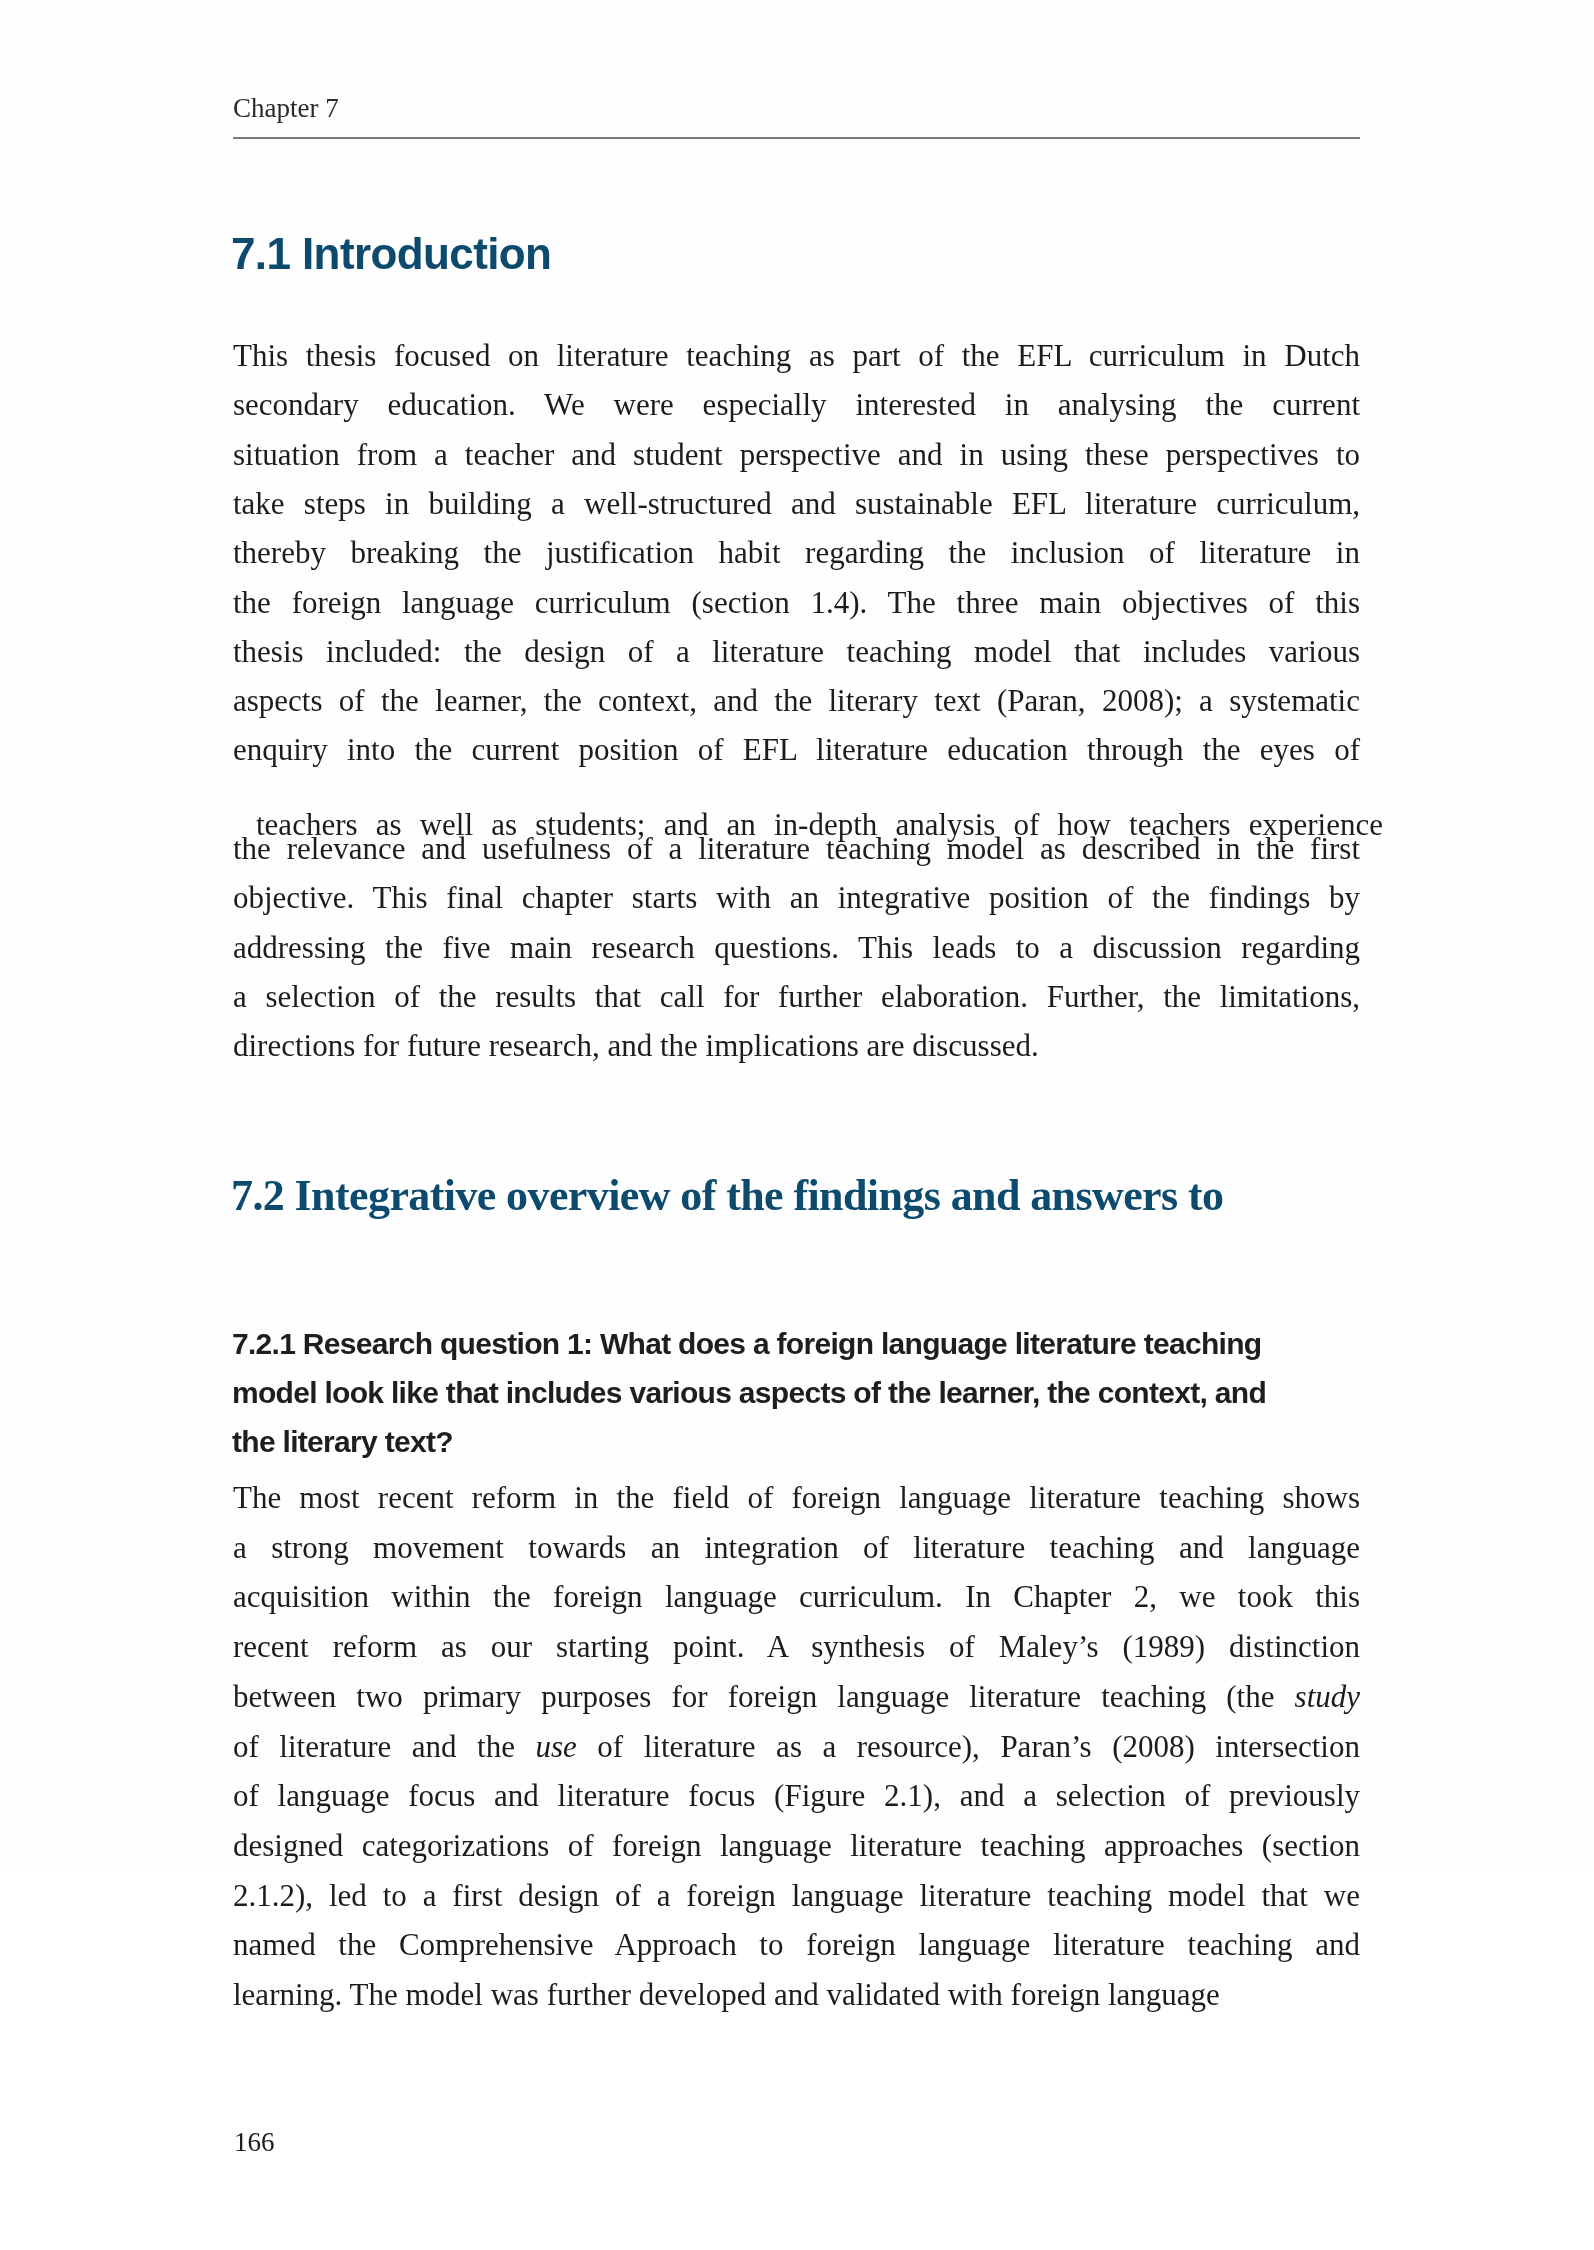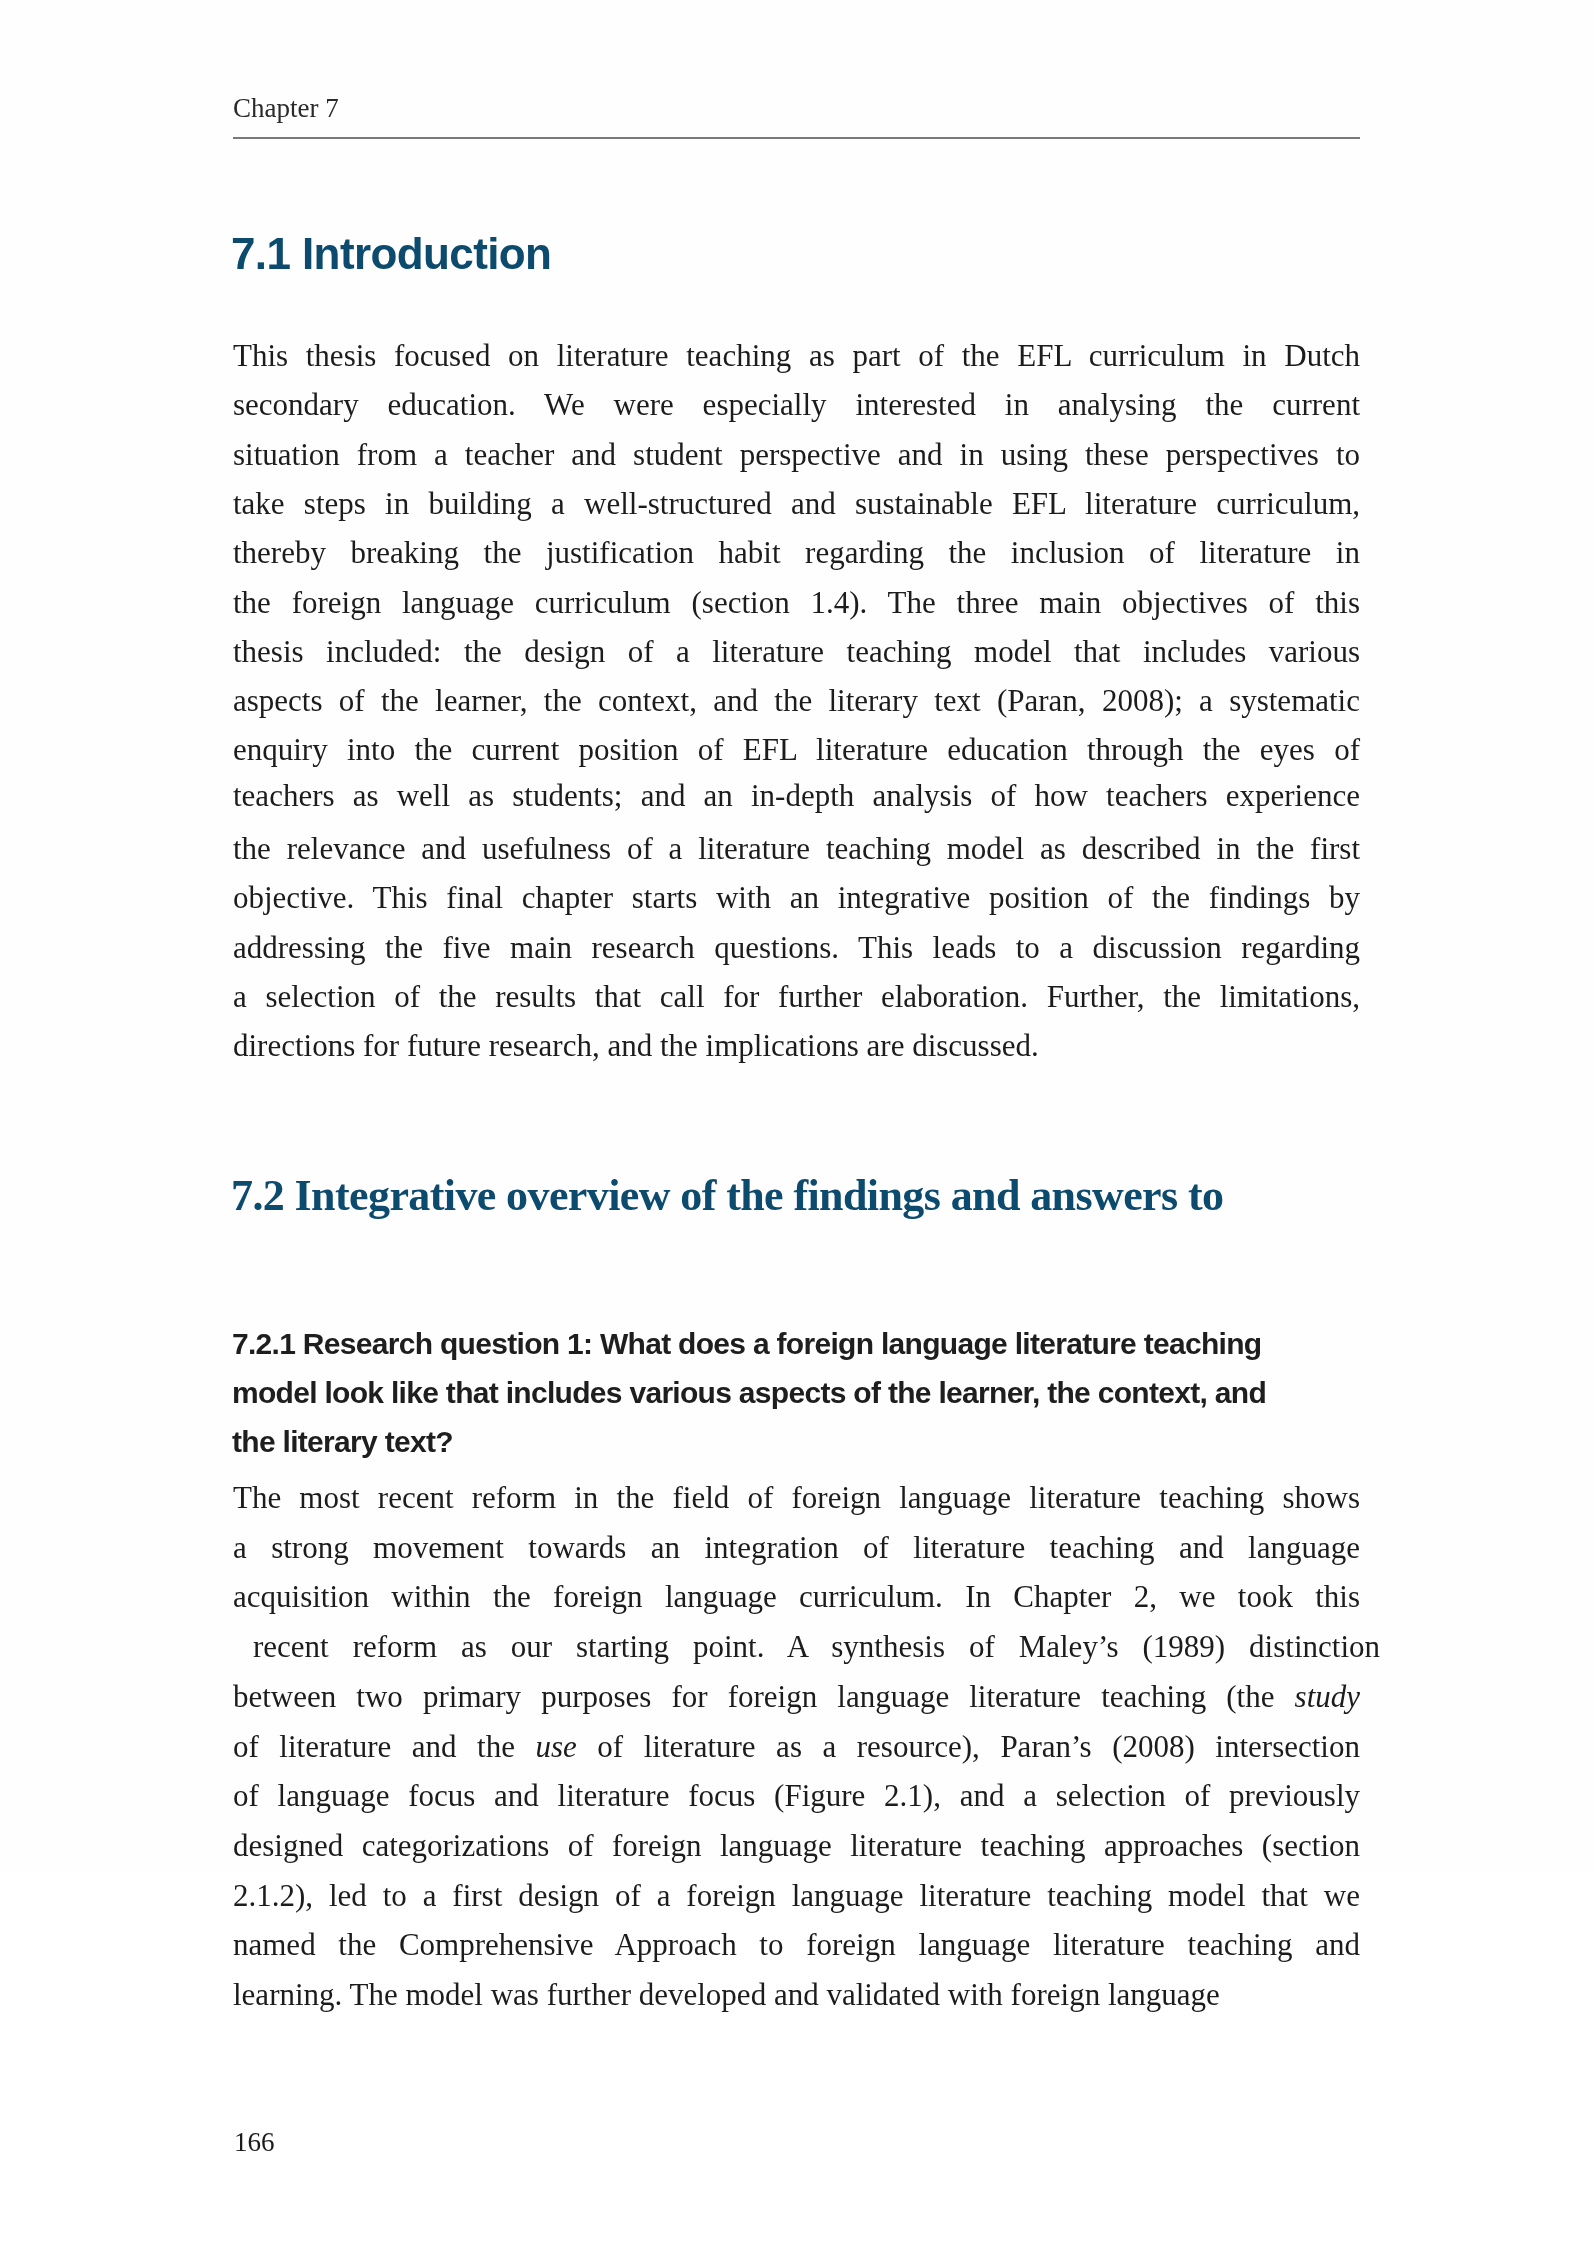--- a/index.html
+++ b/index.html
@@ -46,39 +46,39 @@
   <div id="intro-body">
       <div class="line j" style="top: 336px;">This thesis focused on literature teaching as part of the EFL curriculum in Dutch</div>
       <div class="line j" style="top: 385.3px;">secondary education. We were especially interested in analysing the current</div>
       <div class="line j" style="top: 434.6px;">situation from a teacher and student perspective and in using these perspectives to</div>
       <div class="line j" style="top: 483.9px;">take steps in building a well-structured and sustainable EFL literature curriculum,</div>
       <div class="line j" style="top: 533.2px;">thereby breaking the justification habit regarding the inclusion of literature in</div>
       <div class="line j" style="top: 582.5px;">the foreign language curriculum (section 1.4). The three main objectives of this</div>
       <div class="line j" style="top: 631.8px;">thesis included: the design of a literature teaching model that includes various</div>
       <div class="line j" style="top: 681.1px;">aspects of the learner, the context, and the literary text (Paran, 2008); a systematic</div>
       <div class="line j" style="top: 730.4px;">enquiry into the current position of EFL literature education through the eyes of</div>
-      <div class="line j" style="top: 776px;">teachers as well as students; and an in-depth analysis of how teachers experience</div>
+      <div class="line j" style="top: 805px; margin-left: 23px;">teachers as well as students; and an in-depth analysis of how teachers experience</div>
       <div class="line j" style="top: 829px;">the relevance and usefulness of a literature teaching model as described in the first</div>
       <div class="line j" style="top: 878.3px;">objective. This final chapter starts with an integrative position of the findings by</div>
       <div class="line j" style="top: 927.6px;">addressing the five main research questions. This leads to a discussion regarding</div>
       <div class="line j" style="top: 976.9px;">a selection of the results that call for further elaboration. Further, the limitations,</div>
       <div class="line" style="top: 1026.2px;">directions for future research, and the implications are discussed.</div>
     </div>
 
   <div class="h1" style="top:1170px;font-family:Liberation Serif, serif;">7.2 Integrative overview of the findings and answers to</div>
 
   <div class="h2" style="top:1327px; white-space:nowrap;">7.2.1 Research question 1: What does a foreign language literature teaching</div>
   <div class="h2" style="top:1376px; white-space:nowrap;">model look like that includes various aspects of the learner, the context, and</div>
   <div class="h2" style="top:1425px; white-space:nowrap;">the literary text?</div>
 
   <div id="rq1-body">
       <div class="line j" style="top: 1478px;">The most recent reform in the field of foreign language literature teaching shows</div>
       <div class="line j" style="top: 1527.7px;">a strong movement towards an integration of literature teaching and language</div>
       <div class="line j" style="top: 1577.4px;">acquisition within the foreign language curriculum. In Chapter 2, we took this</div>
-      <div class="line j" style="top: 1627.1px; margin-left: 20px;">recent reform as our starting point. A synthesis of Maley’s (1989) distinction</div>
+      <div class="line j" style="top: 1627.1px;">recent reform as our starting point. A synthesis of Maley’s (1989) distinction</div>
       <div class="line j" style="top: 1676.8px;"><span>between two primary purposes for foreign language literature teaching (the </span><em>study</em><span></span></div>
       <div class="line j" style="top: 1726.5px;"><span>of literature and the </span><em>use</em><span> of literature as a resource), Paran’s (2008) intersection</span></div>
       <div class="line j" style="top: 1776.2px;">of language focus and literature focus (Figure 2.1), and a selection of previously</div>
       <div class="line j" style="top: 1825.9px;">designed categorizations of foreign language literature teaching approaches (section</div>
       <div class="line j" style="top: 1875.6px;">2.1.2), led to a first design of a foreign language literature teaching model that we</div>
       <div class="line j" style="top: 1925.3px;">named the Comprehensive Approach to foreign language literature teaching and</div>
       <div class="line" style="top: 1975px;">learning. The model was further developed and validated with foreign language</div>
     </div>
 
   <div class="pagenum">166</div>

